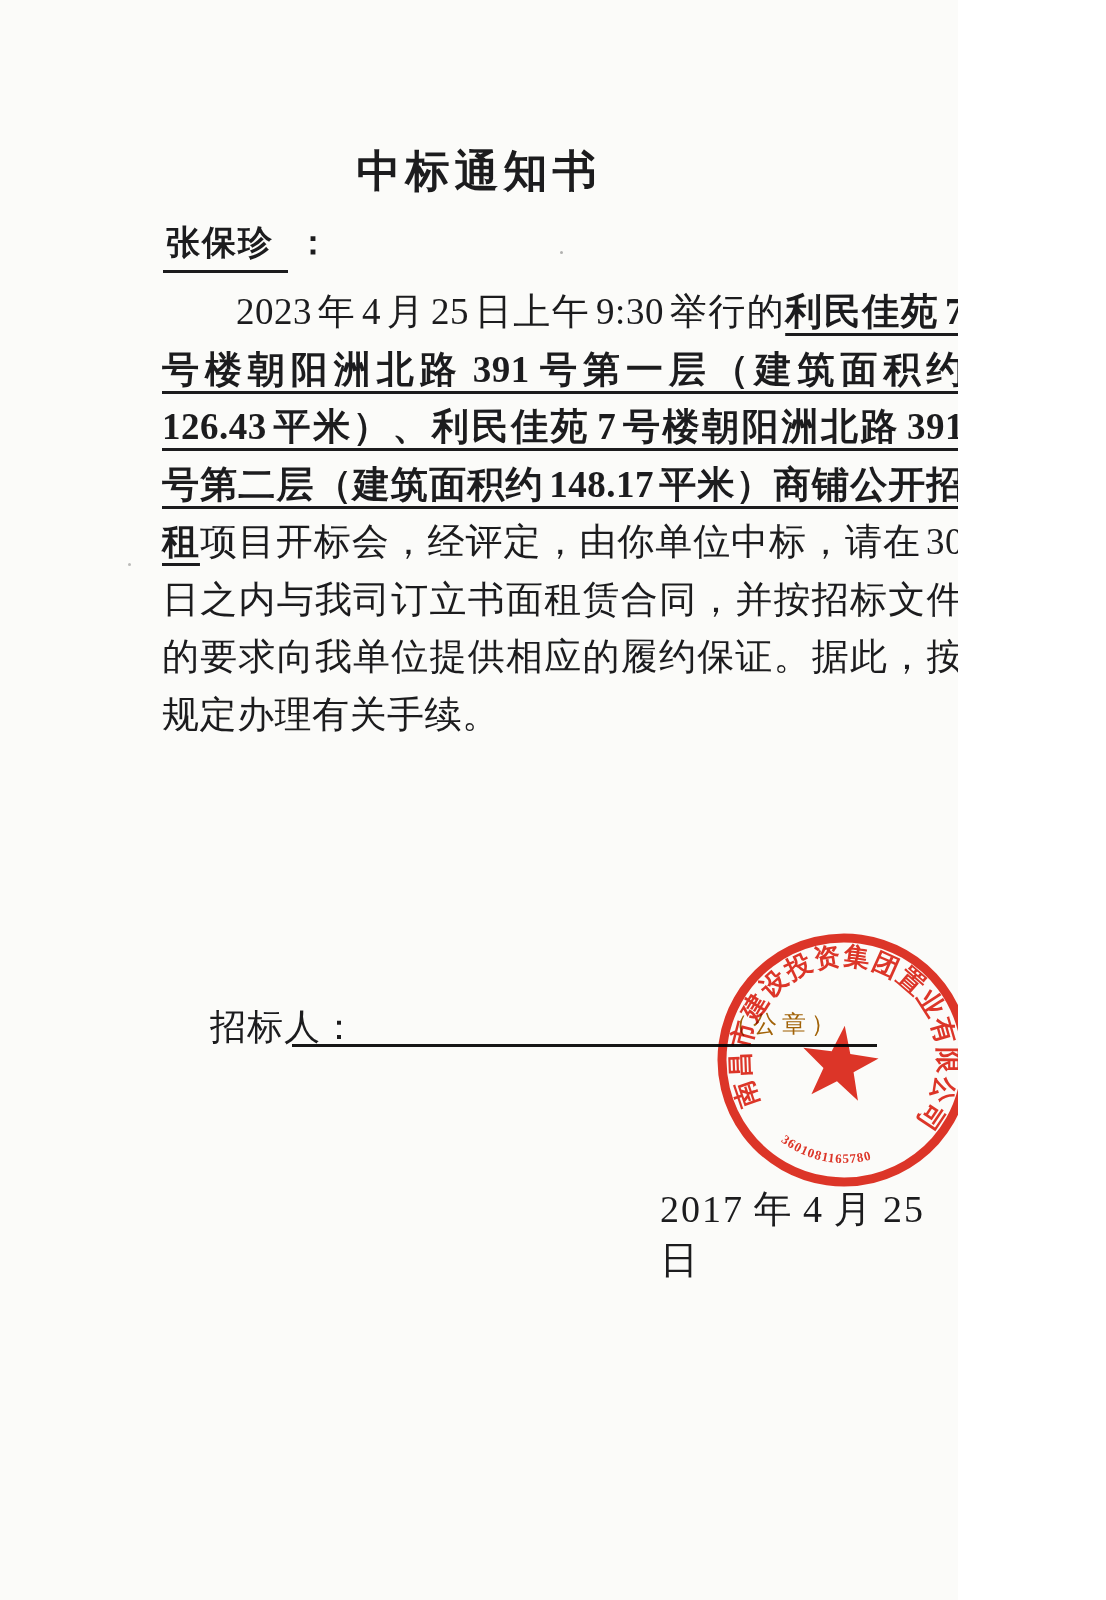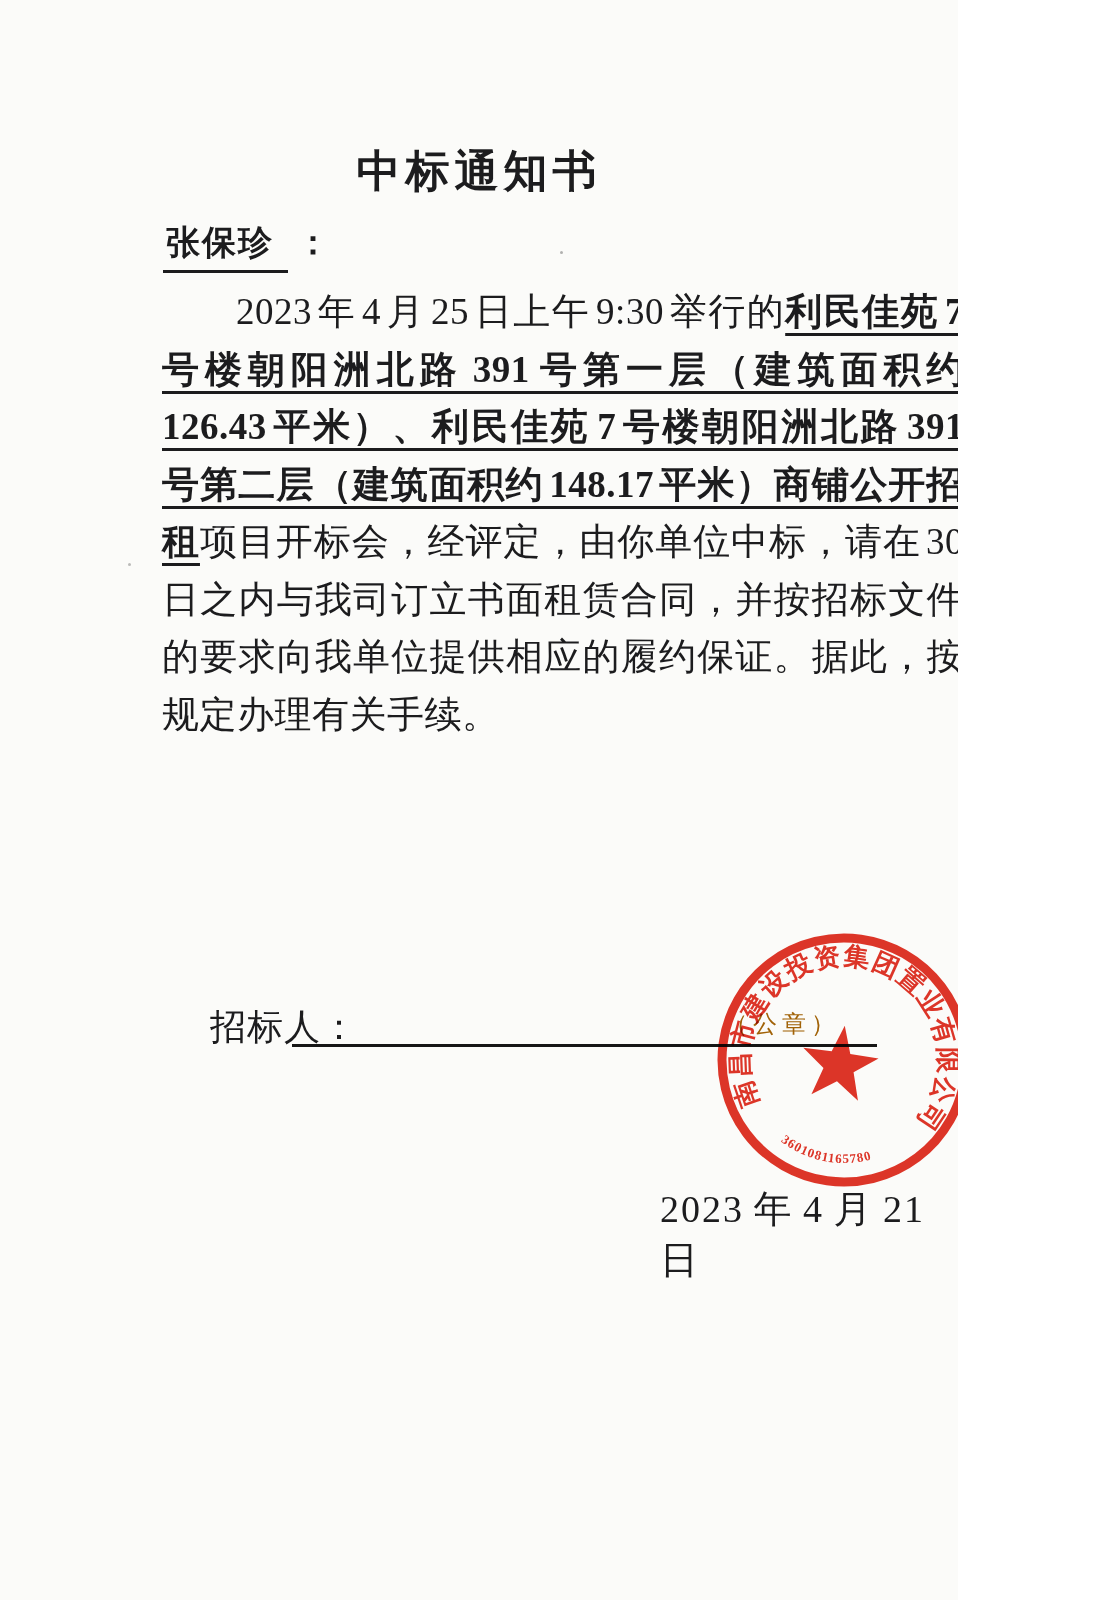--- a/index.html
+++ b/index.html
@@ -109,17 +109,17 @@
       <text font-size="26" font-weight="bold" letter-spacing="1.5" fill="#df2b1d">
         <textPath href="#sealArcTop">南昌市建设投资集团置业有限公司</textPath>
       </text>
       <text font-size="13" font-weight="bold" letter-spacing="1" fill="#df2b1d">
         <textPath href="#sealArcBottom">3601081165780</textPath>
       </text>
       <polygon points="128,98 137.4,125.1 166,125.6 143.2,142.9 151.5,170.4 128,154 104.5,170.4 112.8,142.9 90,125.6 118.6,125.1" fill="#df2b1d"></polygon>
     </g>
   </svg>
 
-  <div class="date-line">2023 年 4 月 21 日</div>
+  <div class="date-line">2017 年 4 月 25 日</div>
 
   <div class="scan-speck"></div>
 
 </div>
 
 </body></html>

